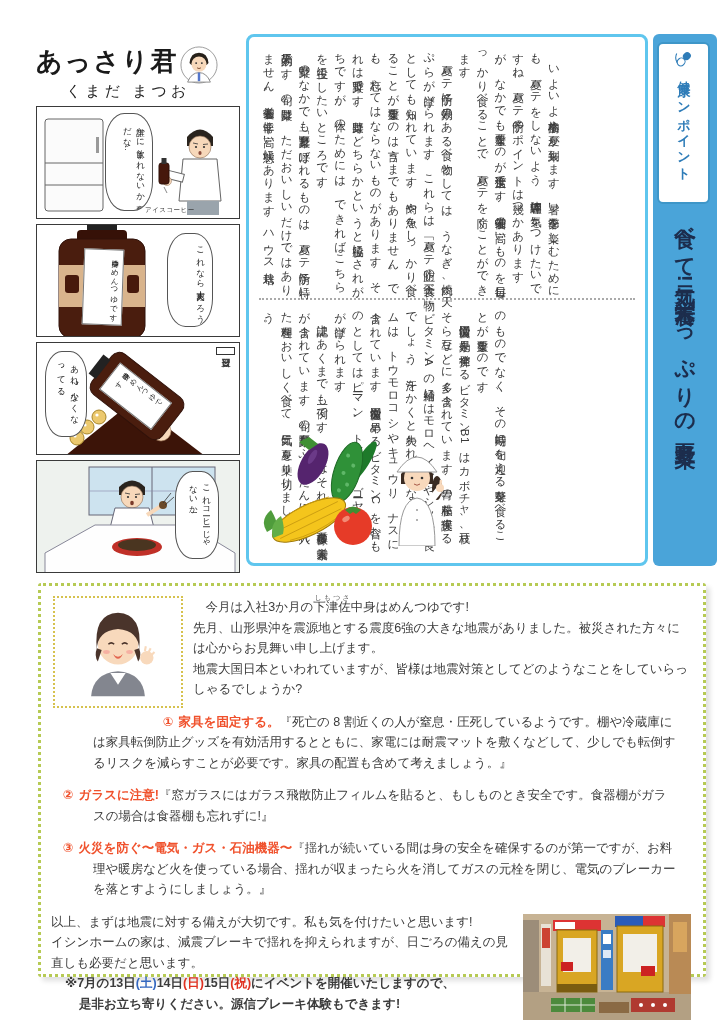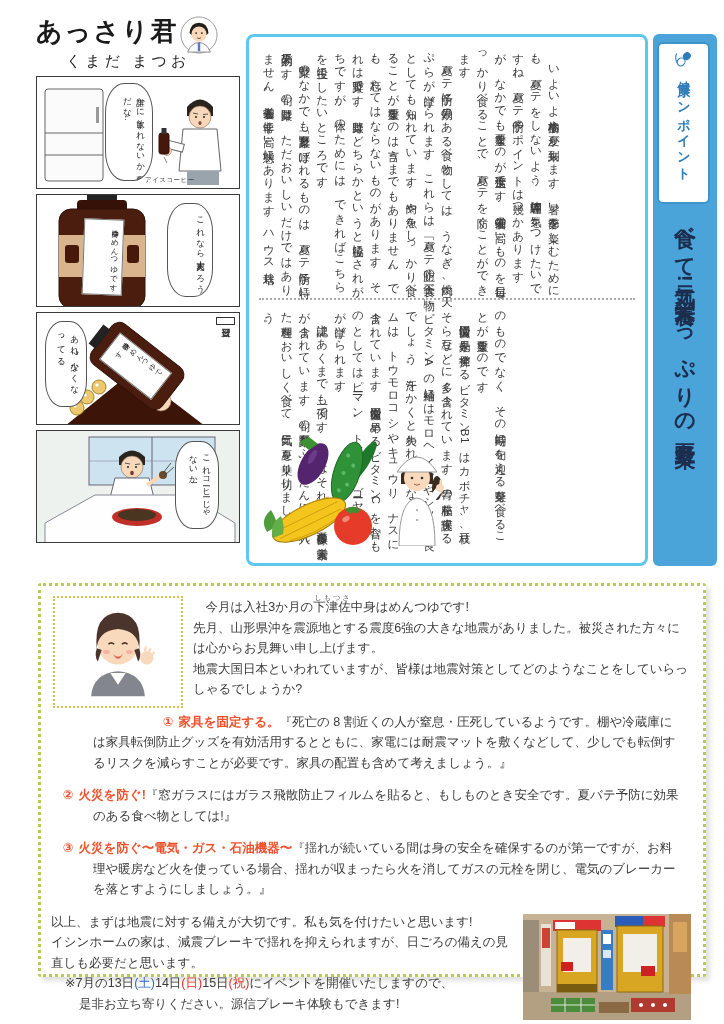--- a/index.html
+++ b/index.html
@@ -1,20 +1,20 @@
 <!DOCTYPE html>
 <html><head>
 <meta charset="utf-8">
 <style>
   * { margin:0; padding:0; box-sizing:border-box; }
   body { width:724px; height:1024px; background:#fff; font-family:"Liberation Sans","DejaVu Sans",sans-serif; color:#3b3b3b; }
   .page { position:relative; width:724px; height:1024px; background:#fff; overflow:hidden; }
 
   
-  .comic { position:absolute; left:36px; top:14px; width:184px; }
+  .comic { position:absolute; left:36px; top:44px; width:184px; }
   .comic-head { position:relative; height:62px; }
   .comic-title { font-size:26px; font-weight:bold; letter-spacing:2px; color:#1a1a1a; }
   .comic-author { font-size:15px; letter-spacing:4px; margin:3px 0 0 30px; color:#222; }
   .comic-avatar { position:absolute; right:2px; top:2px; width:38px; height:38px; }
   .panel { position:relative; width:204px; height:113px; border:1.5px solid #3a3a3a; margin-bottom:5px; background:#fff; overflow:hidden; }
   .panel svg { position:absolute; left:0; top:0; }
   .bubble { position:absolute; background:#fff; border:1.5px solid #555; border-radius:40% / 30%;
             writing-mode:vertical-rl; text-orientation:mixed; font-size:8.5px; line-height:1.55;
             letter-spacing:1px; padding:7px 5px; color:#222; text-align:start; overflow:hidden; }
   .note { background:#fff; border:1px solid #777; writing-mode:vertical-rl; font-size:7px;
@@ -53,21 +53,21 @@
                display:flex; align-items:center; justify-content:center; }
   .intro p { margin:0; }
   ruby rt { font-size:7px; color:#555; }
   .items { clear:none; }
   .item { padding-left:30px; text-indent:-30px; margin:12px; }
   .item-num { color:#f0512c; font-weight:bold; margin-right:5px; }
   .item-head { color:#f0512c; font-weight:bold; }
   .closing-row { display:flex; clear:both; }
   .closing-left { flex:1; padding-right:10px; }
   .closing-left p { margin:0; }
-  .event { font-weight:normal; }
+  .event { font-weight:bold; }
   .event1 { text-indent:14px; }
   .event2 { text-indent:28px; }
   .blue { color:#3468c0; } .red { color:#e03222; }
   .photo { width:168px; height:106px; flex:none; margin-top:2px; }
 </style>
 </head>
 <body>
 
 <div class="page">
 
@@ -258,21 +258,21 @@
     </div>
 
     <div class="intro">
       <p><span>　今月は入社3か月の</span><ruby><span>下津佐</span><rt>しもつさ</rt></ruby><span>中身はめんつゆです!</span></p>
       <p>先月、山形県沖を震源地とする震度6強の大きな地震がありました。被災された方々には心からお見舞い申し上げます。</p>
       <p>地震大国日本といわれていますが、皆様は地震対策としてどのようなことをしていらっしゃるでしょうか?</p>
     </div>
 
     <div class="items">
       <p class="item"><span class="item-num">①</span><span class="item-head">家具を固定する。</span><span>『死亡の 8 割近くの人が窒息・圧死しているようです。棚や冷蔵庫には家具転倒防止グッズを有効活用するとともに、家電には耐震マットを敷くなどして、少しでも転倒するリスクを減らすことが必要です。家具の配置も含めて考えましょう。』</span></p>
-      <p class="item"><span class="item-num">②</span><span class="item-head">火災を防ぐ!</span><span>『窓ガラスにはガラス飛散防止フィルムを貼ると、もしものとき安全です。夏バテ予防に効果のある食べ物としては!』</span></p>
+      <p class="item"><span class="item-num">②</span><span class="item-head">ガラスに注意!</span><span>『窓ガラスにはガラス飛散防止フィルムを貼ると、もしものとき安全です。食器棚がガラスの場合は食器棚も忘れずに!』</span></p>
       <p class="item"><span class="item-num">③</span><span class="item-head">火災を防ぐ〜電気・ガス・石油機器〜</span><span>『揺れが続いている間は身の安全を確保するのが第一ですが、お料理や暖房など火を使っている場合、揺れが収まったら火を消してガスの元栓を閉じ、電気のブレーカーを落とすようにしましょう。』</span></p>
     </div>
 
     <div class="closing-row">
       <div class="closing-left">
         <p>以上、まずは地震に対する備えが大切です。私も気を付けたいと思います!</p>
         <p>イシンホームの家は、減震ブレーキで揺れを抑えられますが、日ごろの備えの見直しも必要だと思います。</p>
         <p class="event event1"><span>※7月の13日</span><span class="blue">(土)</span><span>14日</span><span class="red">(日)</span><span>15日</span><span class="red">(祝)</span><span>にイベントを開催いたしますので、</span></p>
         <p class="event event2">是非お立ち寄りください。源信ブレーキ体験もできます!</p>
       </div>

